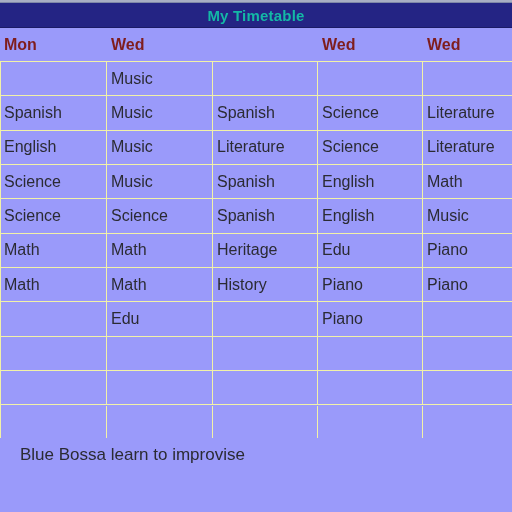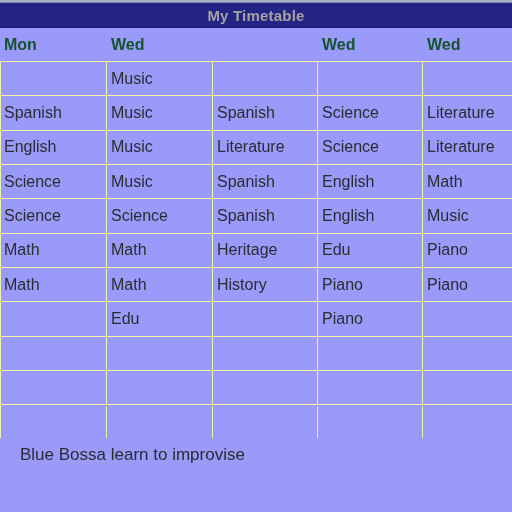--- a/index.html
+++ b/index.html
@@ -35,21 +35,21 @@
     height: 25px;
     width: 100%;
     background: #242484;
     display: flex;
     align-items: center;
     justify-content: center;
     border-bottom: 1px solid #1b1b66;
   }
 
   .titlebar-text {
-    color: #a3a3a3;
+    color: #14b8a6;
     font-size: 15px;
     font-weight: bold;
     letter-spacing: 0.2px;
     line-height: 1;
   }
 
   
   .dayheader {
     position: relative;
     height: 33px;
@@ -64,21 +64,21 @@
     display: flex;
     align-items: center;
     padding-left: 4px;
     white-space: nowrap;
     overflow: hidden;
   }
 
   .dayheader .dh-cell span {
     font-size: 16px;
     font-weight: bold;
-    color: #14532d;
+    color: #7f1d1d;
     line-height: 1;
   }
 
   
   .grid {
     position: relative;
     width: 100%;
     height: 377px;
     background: #9a9afa;
     border-top: 1px solid #f2f2a8;

